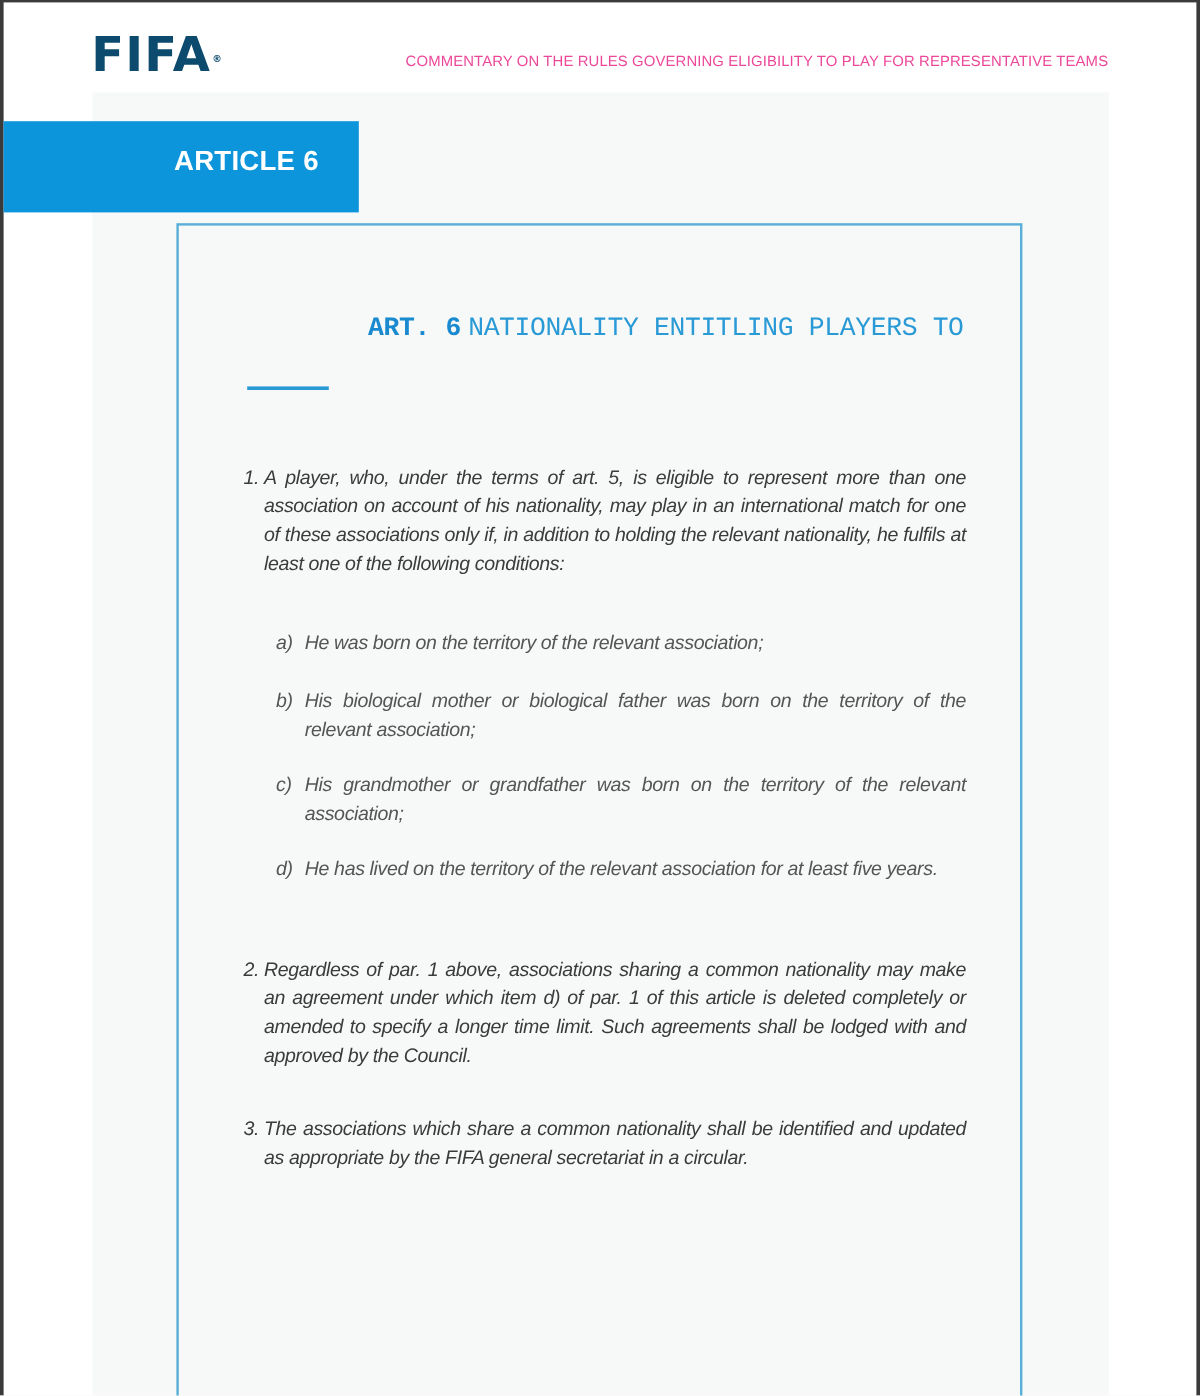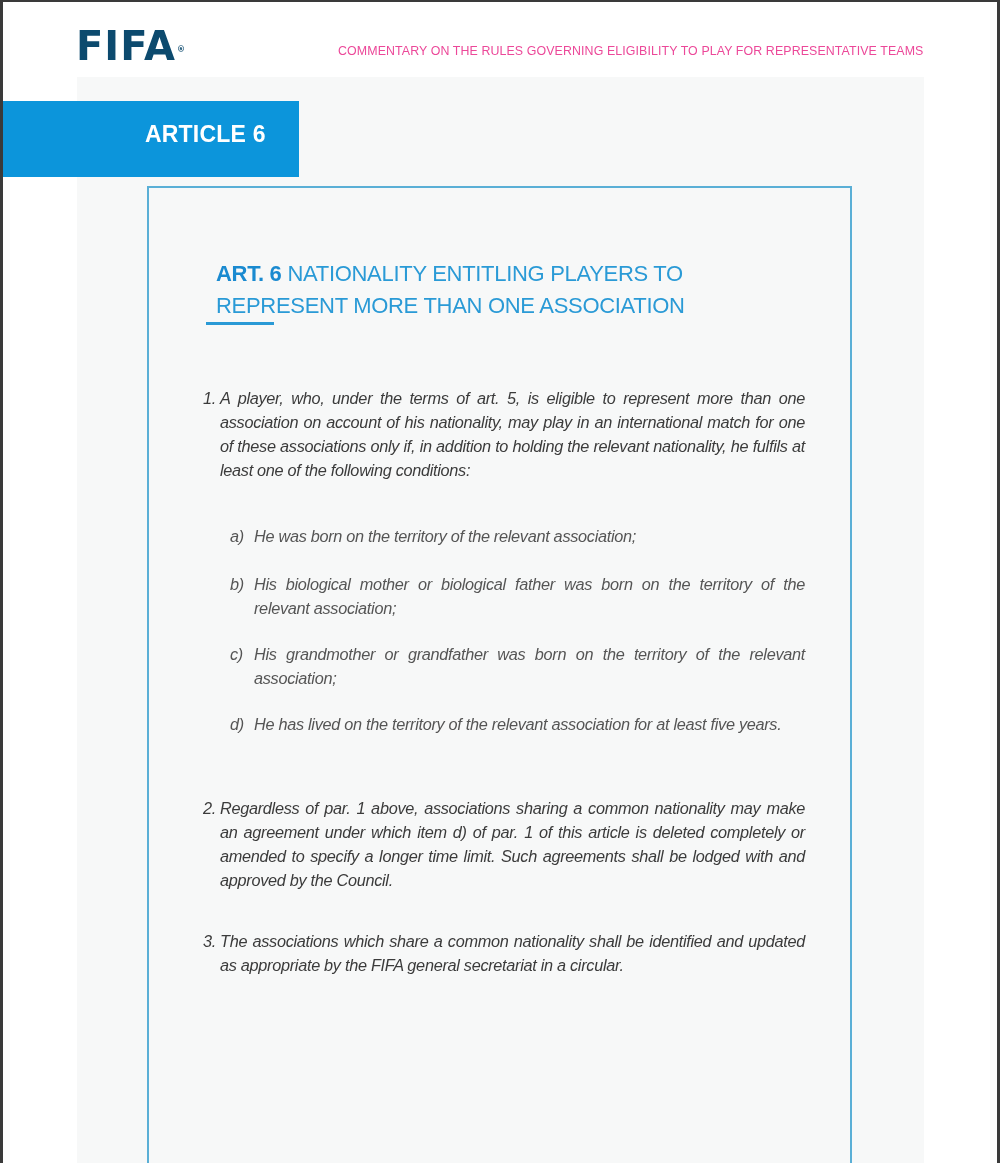--- a/index.html
+++ b/index.html
@@ -41,24 +41,25 @@
       white-space: nowrap;
     }
 
     .content-box {
       position: absolute; left: 147px; top: 186px; width: 705px; height: 990px;
       border: 2px solid #5aafd6; box-sizing: border-box;
       background: #f7f8f8;
     }
 
     .art-title {
-      position: absolute; left: 216px; top: 258px; width: 600px;
+      position: absolute; left: 203px; top: 258px; width: 600px;
       font-size: 22px; line-height: 32px; color: #2a9ad6;
-      font-family: Liberation Sans, sans-serif;
+      font-family: Liberation Mono, monospace;
       letter-spacing: -0.3px;
+      text-align: right;
     }
     .art-title .art-num { font-weight: bold; color: #1a8ad0; margin-right: 6px; }
     .title-underline {
       position: absolute; left: 206px; top: 322px; width: 68px; height: 3px;
       background: #2a9ad6;
     }
 
     .body-text {
       font-style: italic; color: #3b3b3b; font-size: 16.3px; line-height: 24px;
       text-align: justify; letter-spacing: -0.3px;
@@ -91,21 +92,20 @@
 <div class="panel-bg"></div>
 
 <div class="article-banner">
   <span>ARTICLE 6</span>
 </div>
 
 <div class="content-box"></div>
 
 <div class="art-title">
   <div><span class="art-num">ART. 6</span><span>NATIONALITY ENTITLING PLAYERS TO</span></div>
-  <div>REPRESENT MORE THAN ONE ASSOCIATION</div>
 </div>
 <div class="title-underline"></div>
 
 <div class="para body-text" style="top:386px;">
   <span class="num">1.</span>
   <div class="txt">A player, who, under the terms of art. 5, is eligible to represent more than one association on account of his nationality, may play in an international match for one of these associations only if, in addition to holding the relevant nationality, he fulfils at least one of the following conditions:</div>
 </div>
 
 <div class="sub body-text" style="top:524px;">
   <span class="lbl">a)</span>

